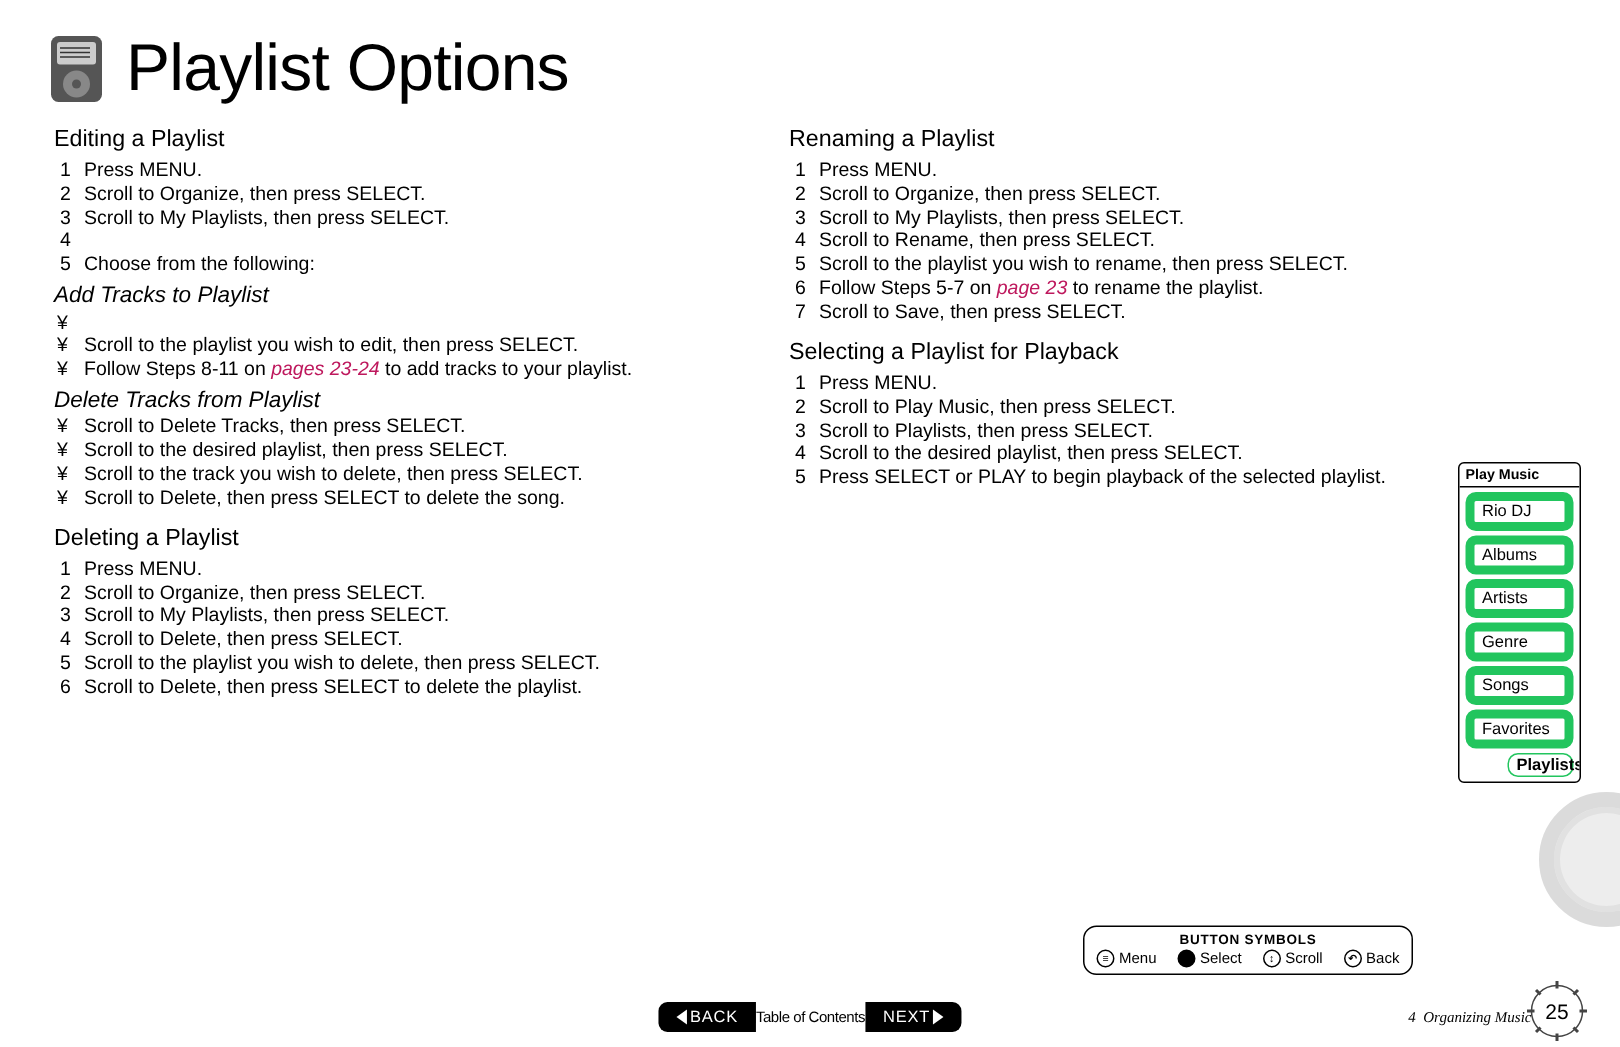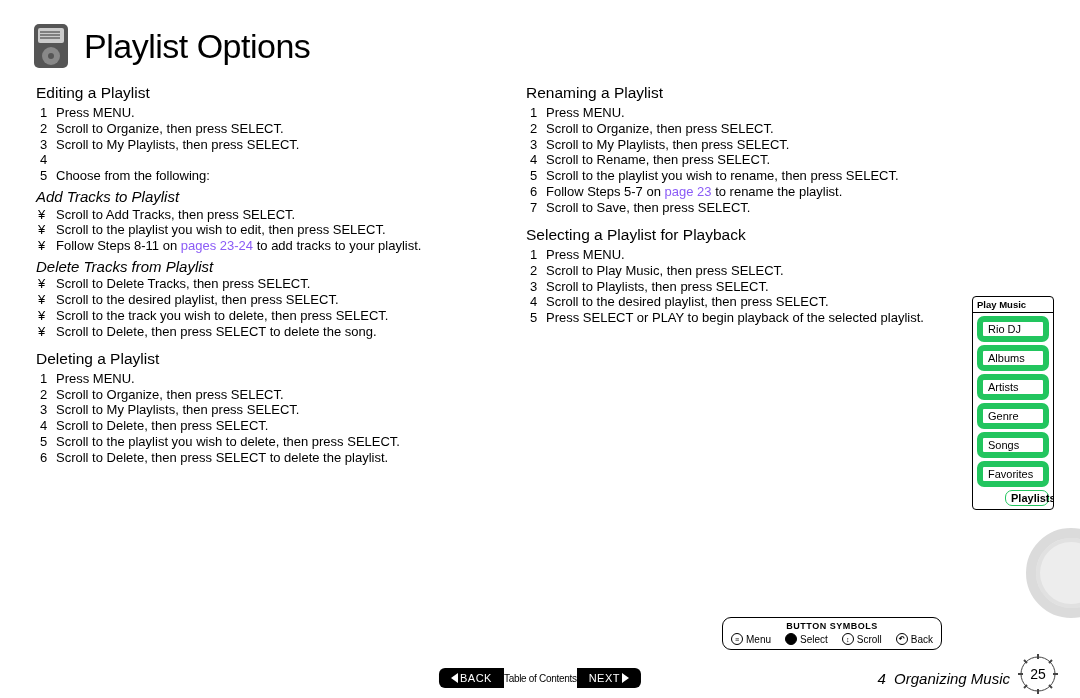--- a/index.html
+++ b/index.html
@@ -20,21 +20,21 @@
     display: flex;
     align-items: center;
     gap: 12px;
     margin-bottom: 8px;
   }
   .device-icon {
     width: 42px;
     height: 52px;
   }
   h1 {
-    font-size: 34px;
+    font-size: 44px;
     font-weight: 400;
     letter-spacing: -0.5px;
   }
   .content {
     display: flex;
     gap: 10px;
     padding-left: 6px;
   }
   .col {
     width: 480px;
@@ -68,27 +68,28 @@
   }
   .bullets .row {
     display: flex;
     gap: 6px;
     padding-left: 2px;
   }
   .bullets .bul {
     min-width: 12px;
   }
   a.link {
-    color: #8b5cf6;
+    color: #be185d;
     text-decoration: none;
+    font-style: italic;
   }
   .menu-box {
     position: absolute;
     right: 26px;
-    top: 296px;
+    top: 308px;
     width: 82px;
     border: 1px solid #000;
     border-radius: 4px;
     background: #fff;
     font-size: 9.5px;
     overflow: hidden;
   }
   .menu-box .hdr {
     font-weight: bold;
     padding: 2px 4px;
@@ -200,23 +201,24 @@
   }
   .navbtn.back .tri { border-right: 7px solid #fff; }
   .navbtn.next .tri { border-left: 7px solid #fff; }
   .toc {
     font-size: 10px;
     padding: 4px 0;
     letter-spacing: -0.3px;
   }
   .chapter {
     position: absolute;
-    right: 70px;
+    right: 59px;
     font-style: italic;
-    font-size: 15px;
+    font-size: 10px;
+    font-family: Liberation Serif, serif;
   }
   .pagenum-gear {
     position: absolute;
     right: 18px;
     bottom: 0px;
     width: 48px;
     height: 48px;
     display: flex;
     align-items: center;
     justify-content: center;
@@ -268,21 +270,20 @@
         <div class="row">
             <span class="num">5</span>
             <span>Choose from the following:</span>
           </div>
       </div>
 
       <div class="sub">Add Tracks to Playlist</div>
       <div class="bullets">
         <div class="row">
             <span class="bul">¥</span>
-            <span>Scroll to  Add Tracks,  then press SELECT.</span>
           </div>
         <div class="row">
             <span class="bul">¥</span>
             <span>Scroll to the playlist you wish to edit, then press SELECT.</span>
           </div>
         <div class="row">
             <span class="bul">¥</span>
             <span><span>Follow Steps 8-11 on </span><a class="link">pages 23-24</a><span> to add tracks to your playlist.</span></span>
           </div>
       </div>

